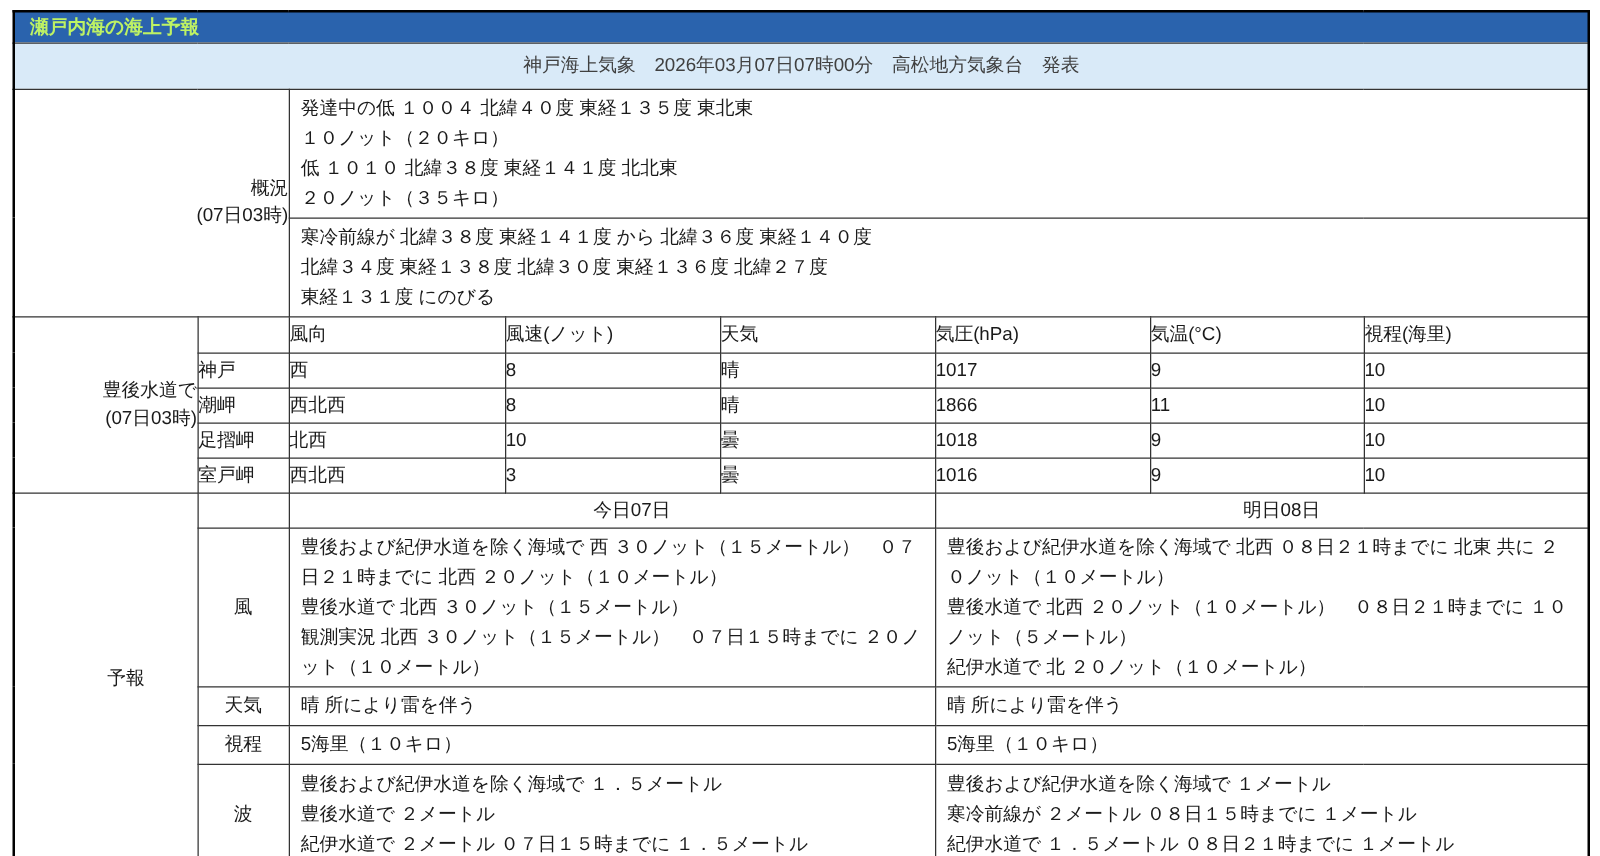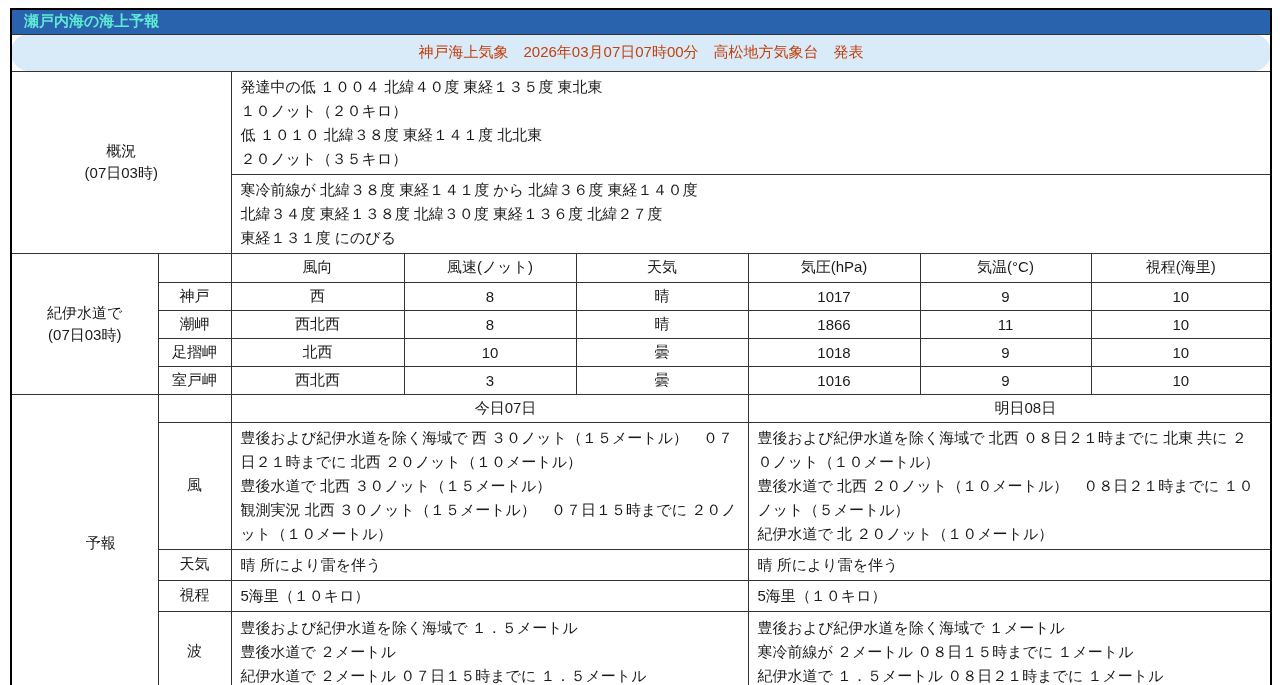--- a/index.html
+++ b/index.html
@@ -12,33 +12,33 @@
   }
   .wrap { padding: 8px 10px 9px 10px; }
   table.main {
     width: 1260px;
     border-collapse: collapse;
     table-layout: fixed;
     border: 2px solid #000;
   }
   td { border: 1px solid #333; vertical-align: middle; }
   tr.r-title td {
-    background: #2a63ad; color: #5eead4; font-weight: bold;
+    background: #2a63ad; color: #bef264; font-weight: bold;
     height: 25px; padding: 2px 12px; text-align: left; font-size: 15px;
   }
   tr.r-sub td {
-    background: #d9eaf8; height: 37px; text-align: center; color: #c2410c; border-radius: 18px;
+    background: #d9eaf8; height: 37px; text-align: center; color: #404040;
   }
-  td.seclabel { text-align: center; line-height: 22px; }
+  td.seclabel { text-align: right; line-height: 22px; }
   td.content { padding: 3px 9px; text-align: left; line-height: 24px; }
   tr.r-ov1 { height: 102px; }
   tr.r-ov2 { height: 71px; }
   tr.r-obsh { height: 29px; }
   tr.r-obs { height: 28px; }
-  tr.r-obsh td, tr.r-obs td { text-align: center; }
+  tr.r-obsh td, tr.r-obs td { }
   tr.r-dayh { height: 28px; }
   tr.r-dayh td { text-align: center; padding-left: 32px; }
   tr.r-wind { height: 124px; }
   tr.r-wx { height: 28px; }
   tr.r-vis { height: 28px; }
   tr.r-wave { height: 82px; }
   td.cat { text-align: center; }
 </style>
 </head>
 <body>
@@ -80,21 +80,21 @@
     <tr class="r-ov2">
       <td colspan="6" class="content">
         <div>寒冷前線が 北緯３８度 東経１４１度 から 北緯３６度 東経１４０度</div>
         <div>北緯３４度 東経１３８度 北緯３０度 東経１３６度 北緯２７度</div>
         <div>東経１３１度 にのびる</div>
       </td>
     </tr>
 
     <tr class="r-obsh">
       <td rowspan="5" class="seclabel">
-        <div>紀伊水道で</div>
+        <div>豊後水道で</div>
         <div>(07日03時)</div>
       </td>
       <td></td>
       <td>風向</td>
       <td>風速(ノット)</td>
       <td>天気</td>
       <td>気圧(hPa)</td>
       <td>気温(°C)</td>
       <td>視程(海里)</td>
     </tr>

